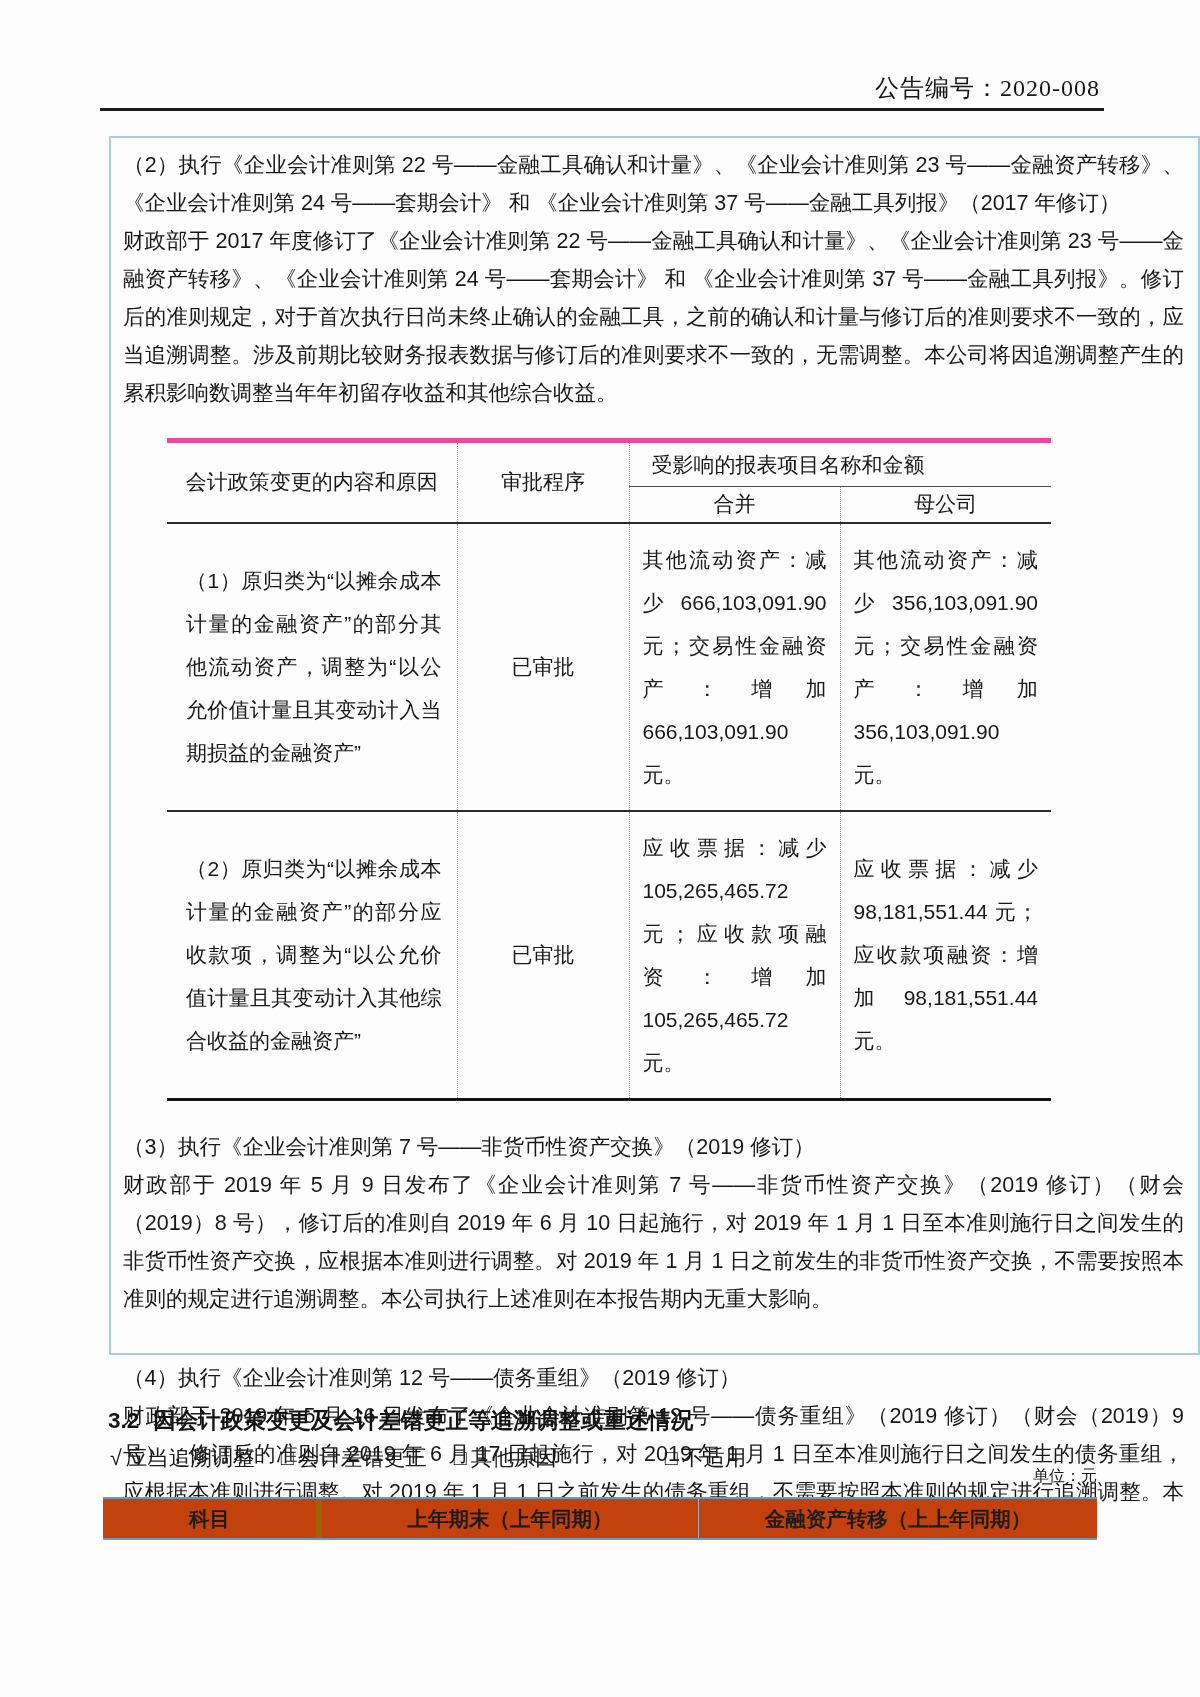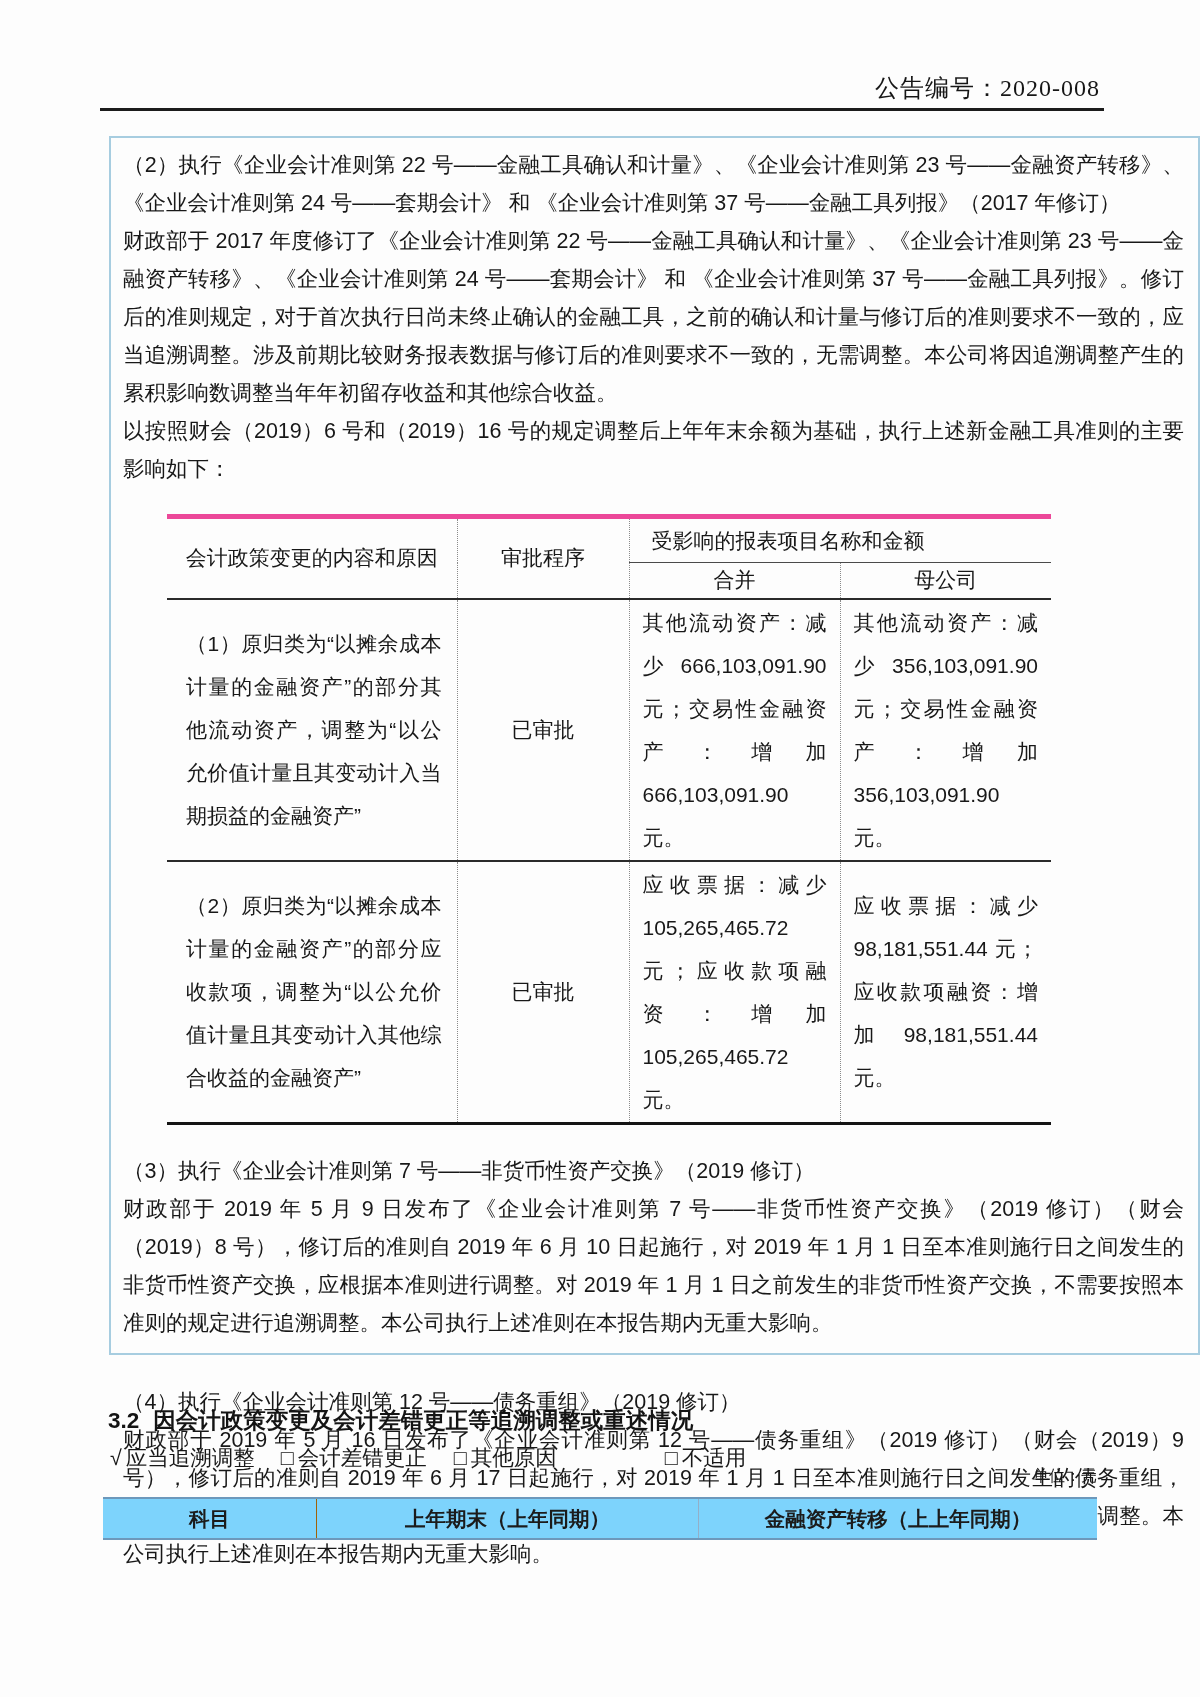--- a/index.html
+++ b/index.html
@@ -49,21 +49,21 @@
     font-weight:normal;font-size:21px;color:#181818;
     vertical-align:middle;box-sizing:border-box;
   }
   table.policy .vline{border-left:1px dotted #8a8a8a;}
   th.h-main{height:82px;text-align:center;border-bottom:2px solid #2a2a2a;}
   th.h-affected{
     height:46px;text-align:left;padding-left:22px;
     border-bottom:1px solid #4a4a4a;
   }
   th.h-sub{height:36px;text-align:center;border-bottom:2px solid #2a2a2a;}
-  td.cell{height:218px;padding:1px 13px;text-align:justify;line-height:43px;}
+  td.cell{height:218px;padding:14px 13px;text-align:justify;line-height:43px;}
   td.cell-content{padding:14px 15px 14px 19px;line-height:43px;margin-top:48px;}
   td.cell-approval{text-align:center;}
   tr.row1 td{border-bottom:2px solid #2a2a2a;}
 
   
   .section-heading{
     position:absolute;top:1405px;left:108px;width:1000px;
     font-size:22.5px;font-weight:bold;color:#141414;
   }
   .section-heading .sec-no{margin-right:14px;margin-top:36px;}
@@ -78,44 +78,43 @@
   .opt .sym{margin-right:4px;}
 
   .unit-label{
     position:absolute;top:1466px;left:100px;width:997px;
     text-align:right;font-size:16px;color:#181818;
   }
 
   
   .bottom-table{
     position:absolute;top:1497px;left:103px;width:994px;height:43px;
-    background:#7dd3fc;box-sizing:border-box;
+    background:#c2410c;box-sizing:border-box;
     border-top:2px solid #6d98bb;border-bottom:2px solid #6d98bb;
     display:flex;align-items:flex-start;
   }
   .bottom-table .bcol{
     height:100%;display:flex;align-items:center;justify-content:center;
     font-size:20.5px;font-weight:bold;color:#1b1b1b;box-sizing:border-box;
   }
   .bottom-table .b1{width:213px;}
-  .bottom-table .b2{width:382px;border-left:1px solid #a16207;}
+  .bottom-table .b2{width:382px;border-left:6px solid #a16207;}
   .bottom-table .b3{width:399px;border-left:1px solid #93afc8;}
 </style>
 </head>
 <body>
 
 <div class="page">
 
   <div class="doc-header">公告编号：2020-008</div>
   <div class="header-rule"></div>
 
   <div class="main-box">
     <p>（2）执行《企业会计准则第 22 号——金融工具确认和计量》、《企业会计准则第 23 号——金融资产转移》、《企业会计准则第 24 号——套期会计》 和 《企业会计准则第 37 号——金融工具列报》（2017 年修订）</p>
     <p>财政部于 2017 年度修订了《企业会计准则第 22 号——金融工具确认和计量》、《企业会计准则第 23 号——金融资产转移》、《企业会计准则第 24 号——套期会计》 和 《企业会计准则第 37 号——金融工具列报》。修订后的准则规定，对于首次执行日尚未终止确认的金融工具，之前的确认和计量与修订后的准则要求不一致的，应当追溯调整。涉及前期比较财务报表数据与修订后的准则要求不一致的，无需调整。本公司将因追溯调整产生的累积影响数调整当年年初留存收益和其他综合收益。</p>
-    <p>以按照财会（2019）6 号和（2019）16 号的规定调整后上年年末余额为基础，执行上述新金融工具准则的主要影响如下：</p>
 
     <table class="policy">
       <colgroup>
           <col class="c1">
           <col class="c2">
           <col class="c3">
           <col class="c4">
         </colgroup>
       <tbody>
           <tr>

